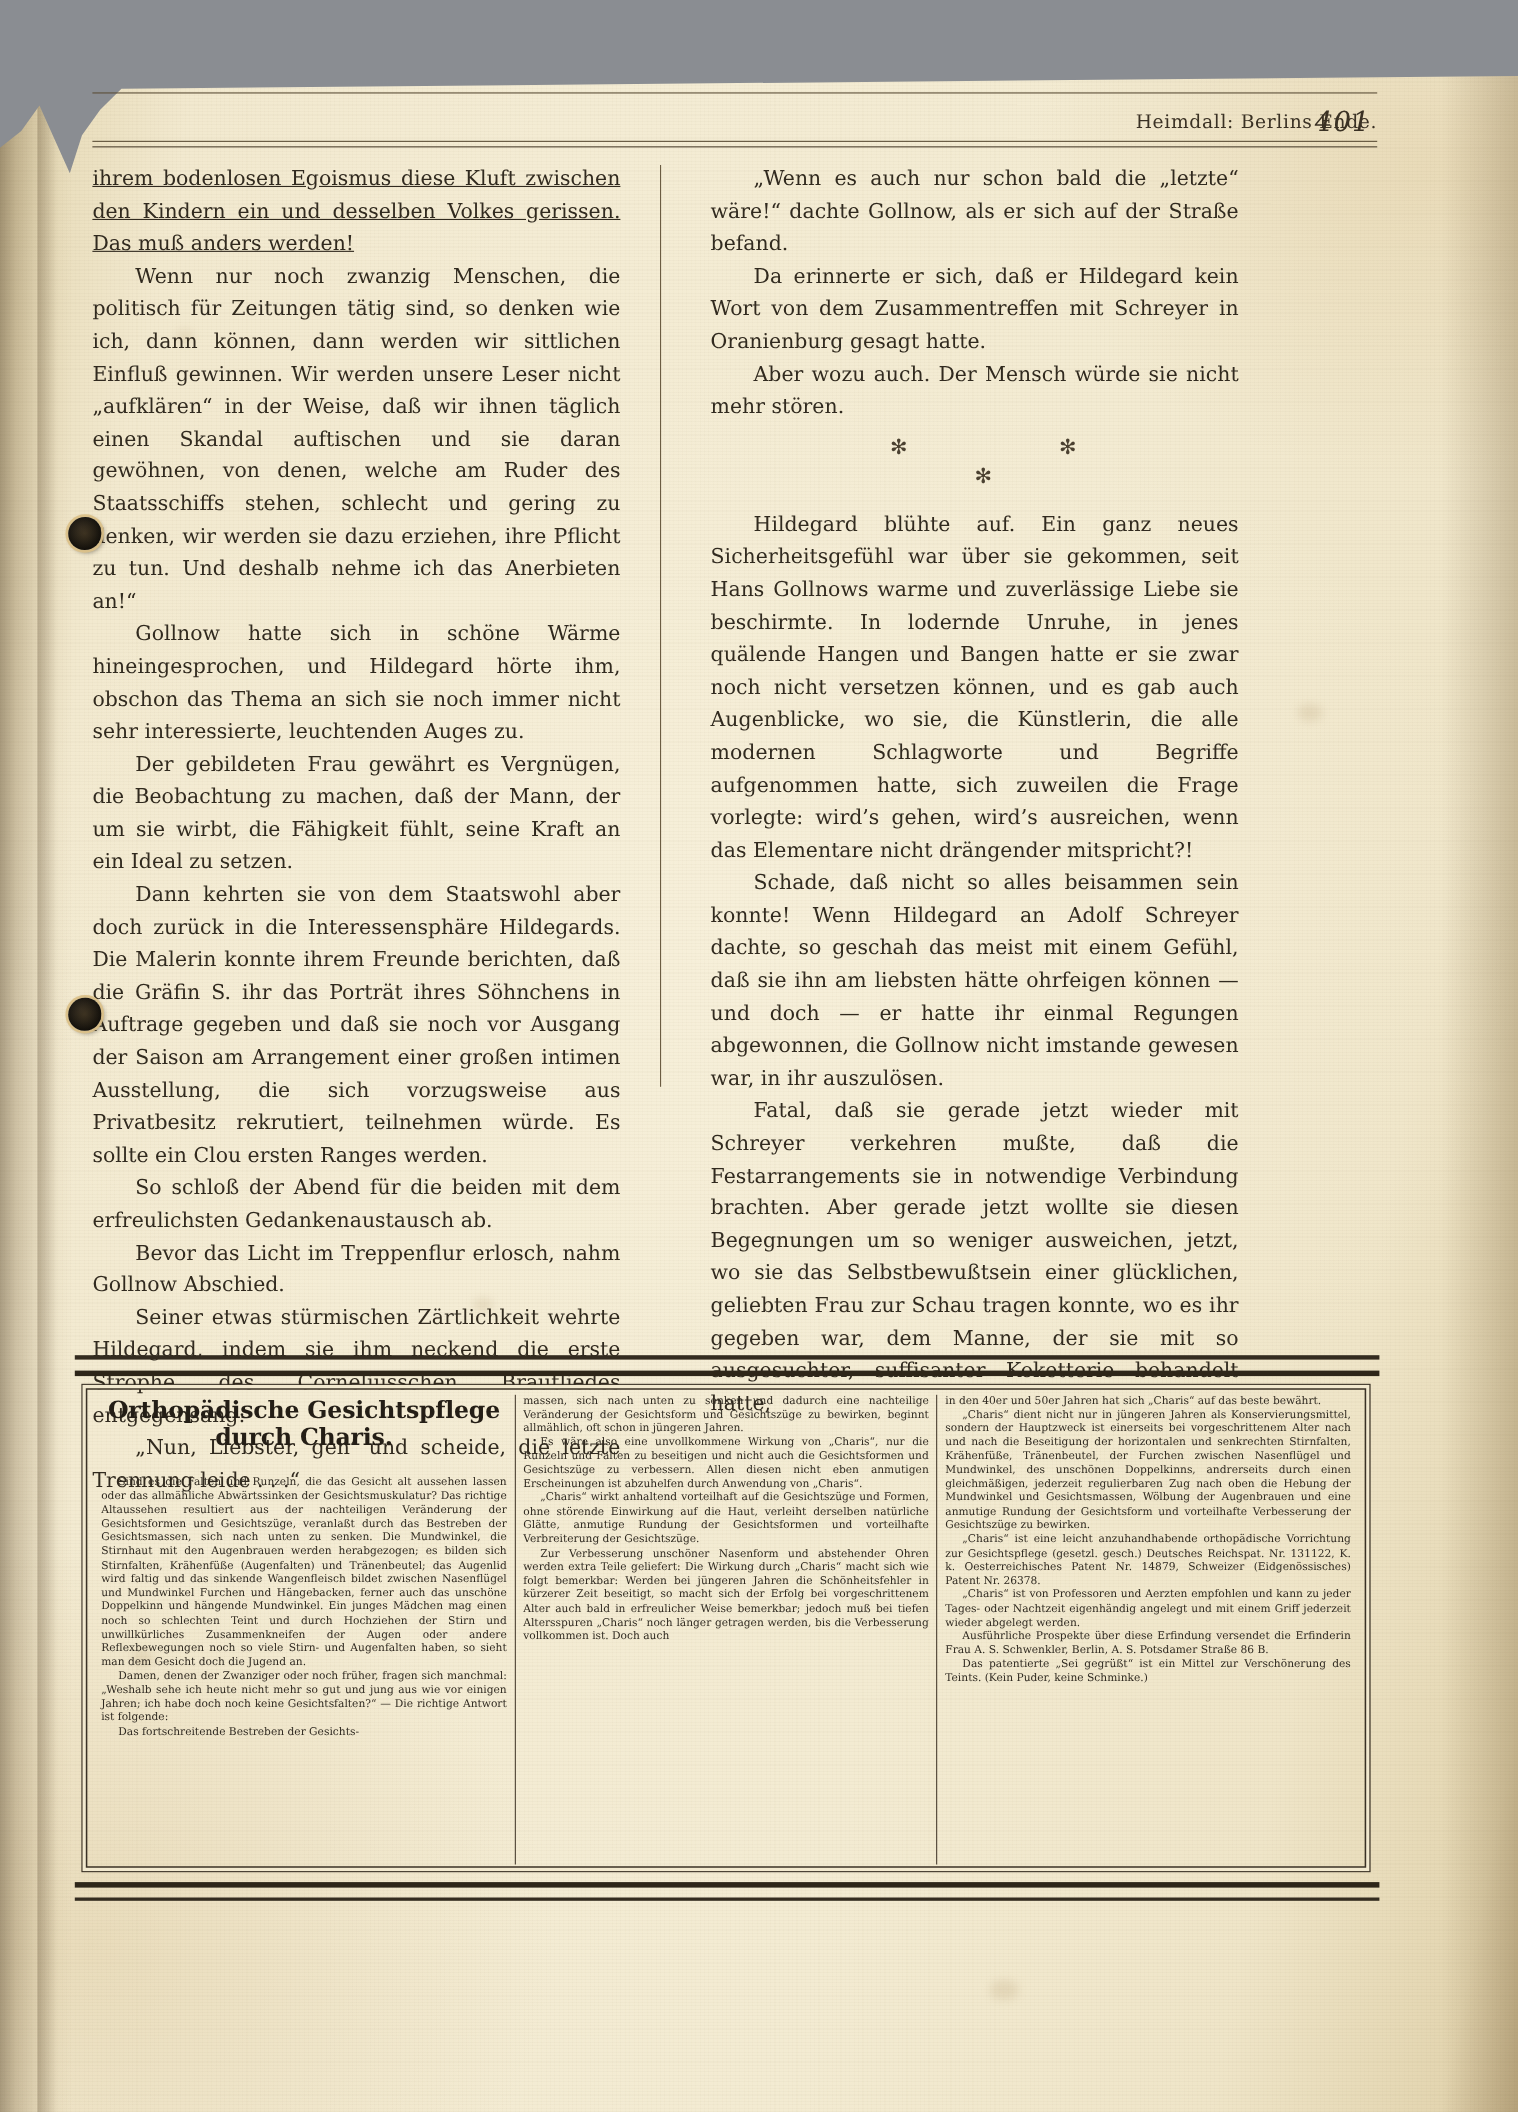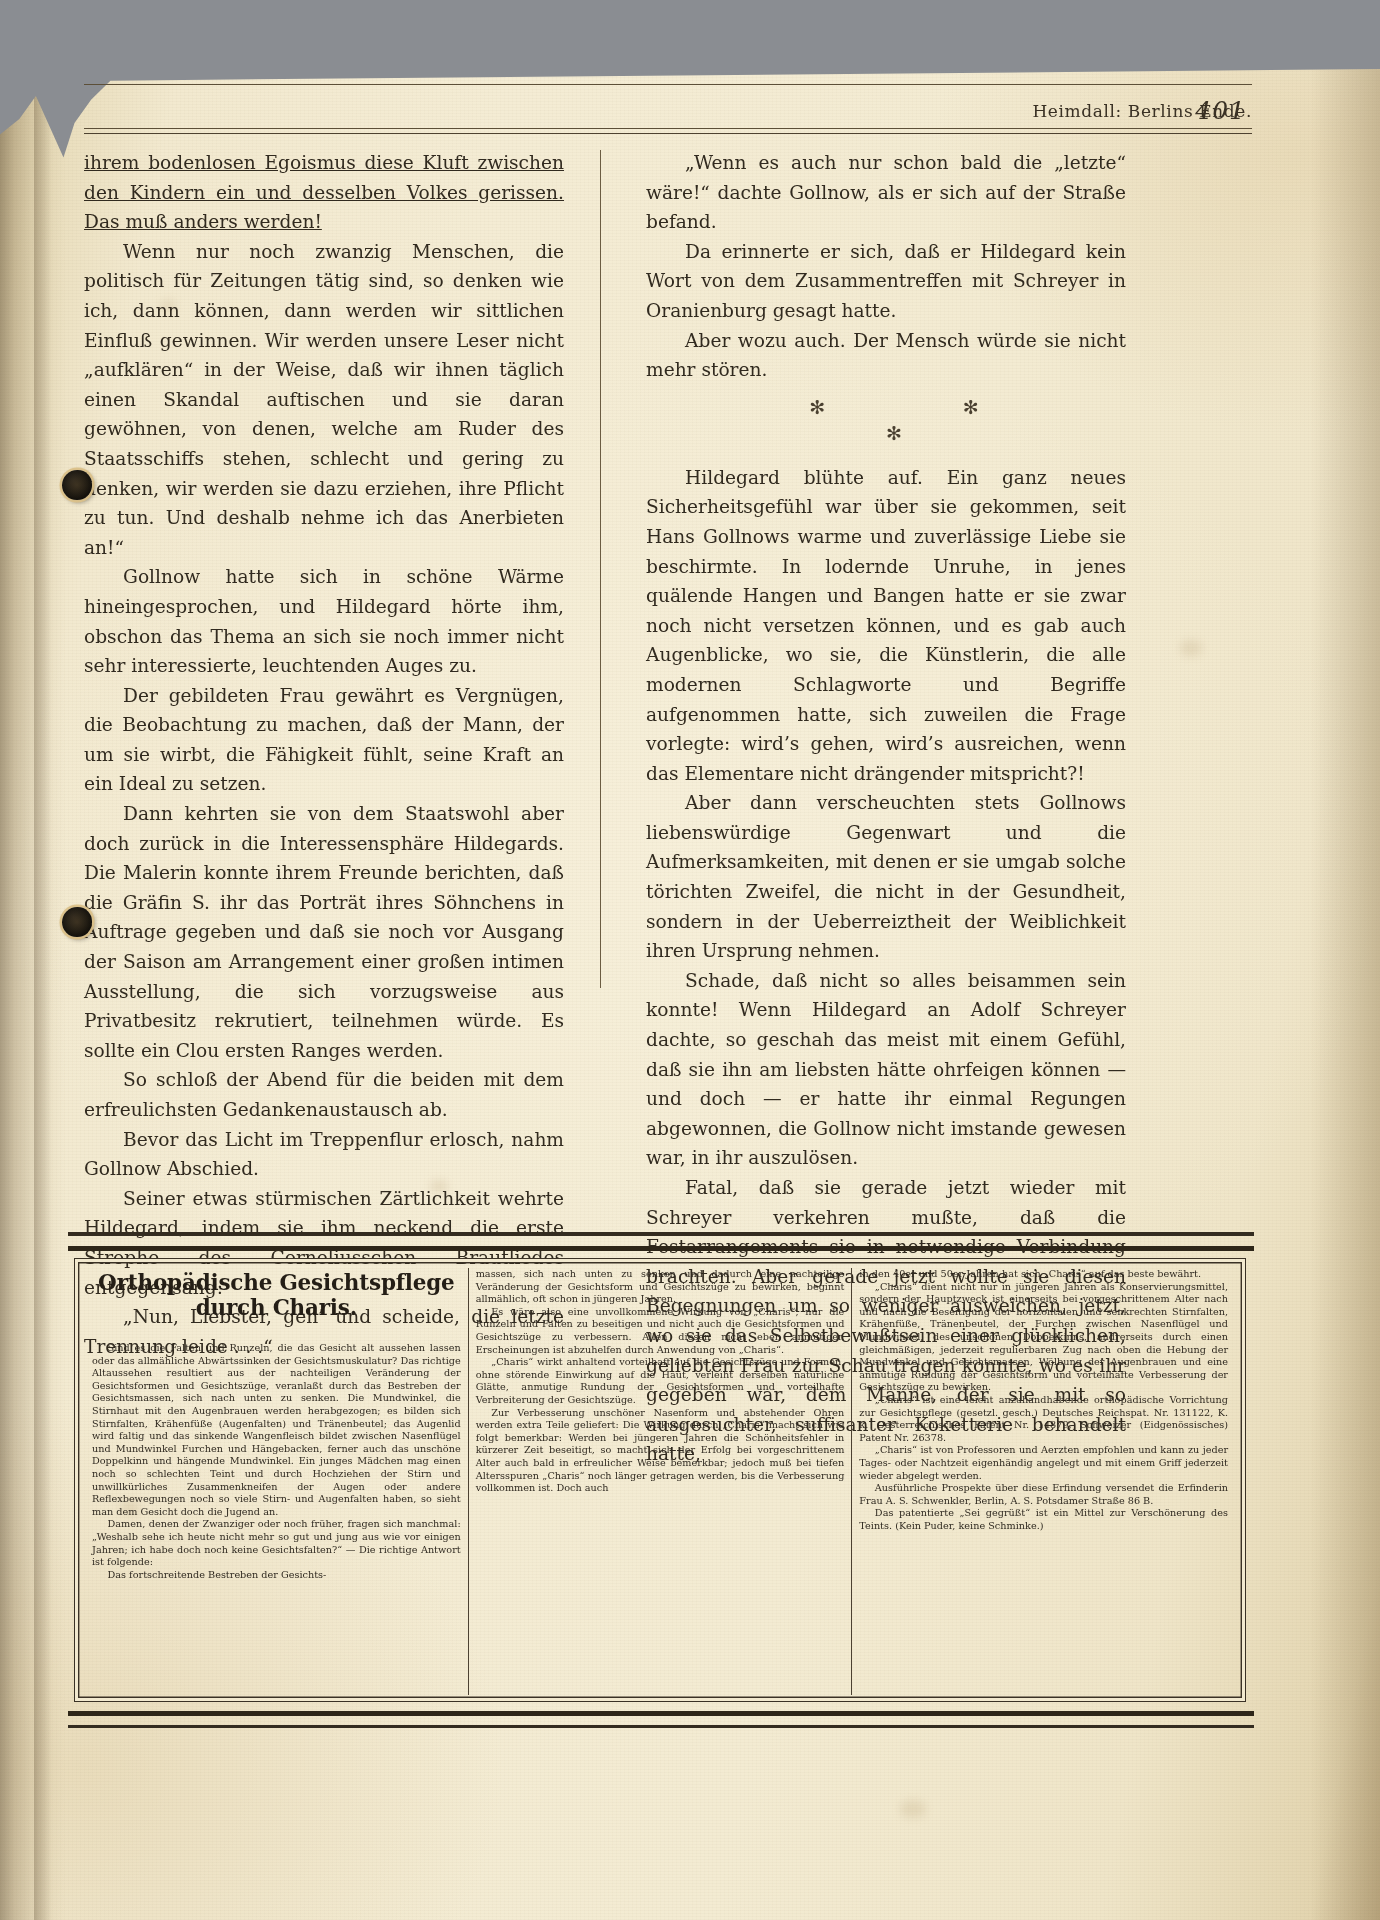--- a/index.html
+++ b/index.html
@@ -200,21 +200,20 @@
   <div id="col-right">
     <p>„Wenn es auch nur schon bald die „letzte“ wäre!“ dachte Gollnow, als er sich auf der Straße befand.</p>
     <p>Da erinnerte er sich, daß er Hildegard kein Wort von dem Zusammentreffen mit Schreyer in Oranienburg gesagt hatte.</p>
     <p>Aber wozu auch. Der Mensch würde sie nicht mehr stören.</p>
     <div class="stars">
       <i class="s1">✻</i>
       <i class="s2">✻</i>
       <i class="s3">✻</i>
     </div>
     <p>Hildegard blühte auf. Ein ganz neues Sicherheitsgefühl war über sie gekommen, seit Hans Gollnows warme und zuverlässige Liebe sie beschirmte. In lodernde Unruhe, in jenes quälende Hangen und Bangen hatte er sie zwar noch nicht versetzen können, und es gab auch Augenblicke, wo sie, die Künstlerin, die alle modernen Schlagworte und Begriffe aufgenommen hatte, sich zuweilen die Frage vorlegte: wird’s gehen, wird’s ausreichen, wenn das Elementare nicht drängender mitspricht?!</p>
-    <p>Aber dann verscheuchten stets Gollnows liebenswürdige Gegenwart und die Aufmerksamkeiten, mit denen er sie umgab solche törichten Zweifel, die nicht in der Gesundheit, sondern in der Ueberreiztheit der Weiblichkeit ihren Ursprung nehmen.</p>
     <p>Schade, daß nicht so alles beisammen sein konnte! Wenn Hildegard an Adolf Schreyer dachte, so geschah das meist mit einem Gefühl, daß sie ihn am liebsten hätte ohrfeigen können — und doch — er hatte ihr einmal Regungen abgewonnen, die Gollnow nicht imstande gewesen war, in ihr auszulösen.</p>
     <p>Fatal, daß sie gerade jetzt wieder mit Schreyer verkehren mußte, daß die Festarrangements sie in notwendige Verbindung brachten. Aber gerade jetzt wollte sie diesen Begegnungen um so weniger ausweichen, jetzt, wo sie das Selbstbewußtsein einer glücklichen, geliebten Frau zur Schau tragen konnte, wo es ihr gegeben war, dem Manne, der sie mit so ausgesuchter, suffisanter Koketterie behandelt hatte,</p>
   </div>
 
   <div id="ad-outer">
     <div id="ad-rule-a"></div>
     <div id="ad-rule-b"></div>
     <div id="ad-box">
 
       <div class="ad-col c1">

